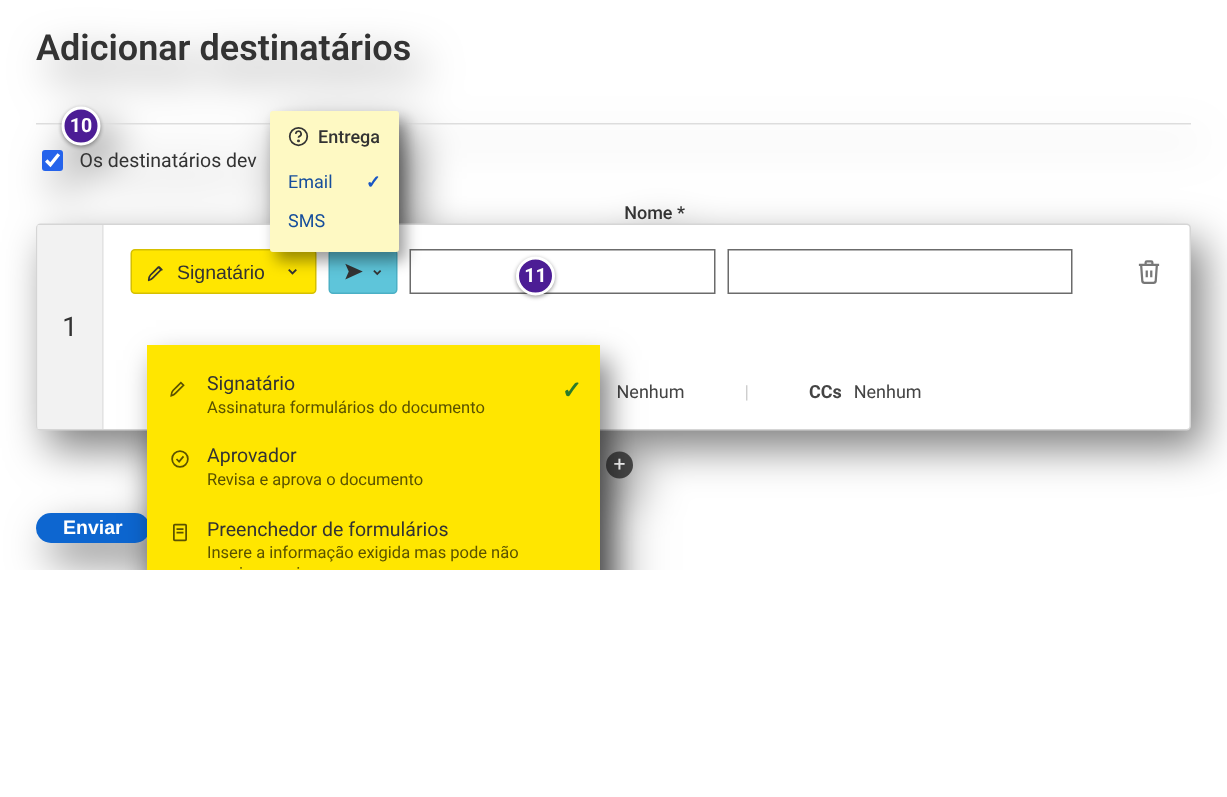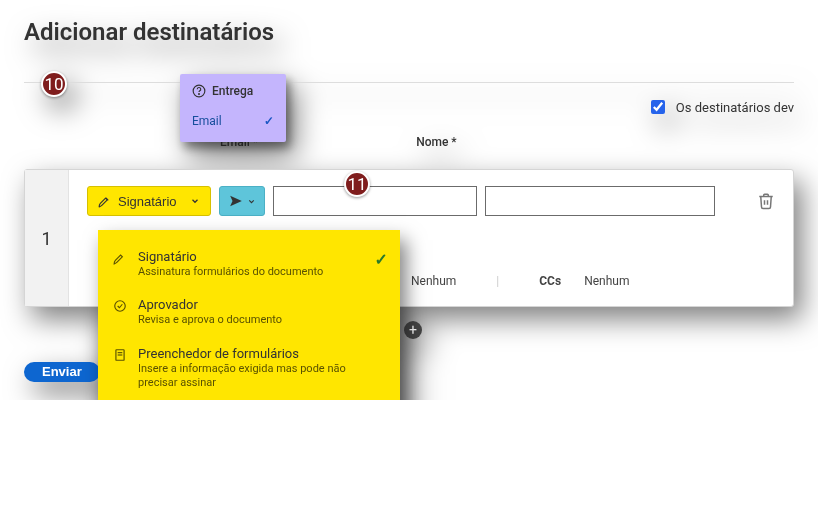--- a/index.html
+++ b/index.html
@@ -19,21 +19,20 @@
     margin: 0 0 6px 0;
   }
   .hr { border-top: 1px solid #ddd; margin: 36px 0 14px 0; }
   .checkbox-row {
     display: flex;
     align-items: center;
     gap: 8px;
     font-size: 13px;
     margin-bottom: 18px;
     color: #333;
-    justify-content: flex-end;
   }
   .checkbox {
     width: 14px; height: 14px;
     accent-color: #2563eb;
   }
   .recipient-box {
     display: flex;
     border: 1px solid #d5d5d5;
     border-radius: 3px;
     background: #fff;
@@ -48,21 +47,21 @@
     color: #333;
     border-right: 1px solid #e3e3e3;
   }
   .recipient-body {
     flex: 1;
     padding: 16px 18px 18px 18px;
   }
   .field-labels {
     display: flex;
     gap: 20px;
-    margin-bottom: 20px;
+    margin-bottom: 0;
     text-align: center;
   }
   .label-email { margin-left: 196px; font-size: 12px; color: #333; font-weight: 500;}
   .label-nome { margin-left: 138px; font-size: 12px; color: #333; font-weight: 500;}
   .req { color: #333; }
   .controls-row {
     display: flex;
     align-items: center;
     gap: 8px;
   }
@@ -110,21 +109,21 @@
     cursor: pointer;
   }
   .meta-row {
     display: flex;
     gap: 40px;
     font-size: 12px;
     color: #444;
     margin-top: 58px;
     margin-left: 324px;
   }
-  .meta-row .bold { font-weight: 700; margin-right: 23px;}
+  .meta-row .bold { font-weight: 700; margin-right: 8px;}
   .divider { color: #ccc; }
   .add-row {
     display:flex; align-items:center;
     margin: 14px 0 22px 0;
   }
   .plus-icon {
     margin-left: 380px;
     width: 18px; height:18px;
     background: #444; border-radius: 50%;
     color: #fff;
@@ -142,38 +141,38 @@
     font-size: 13px;
     font-weight: 600;
     cursor: pointer;
   }
 
   
   .badge {
     position: absolute;
     width: 26px; height: 26px;
     border-radius: 50%;
-    background: #7f1d1d;
+    background: #4c1d95;
     border: 2px solid #fff;
     color: #fff;
-    font-weight: 400;
-    font-size: 17px;
+    font-weight: 700;
+    font-size: 13px;
     display:flex; align-items:center; justify-content:center;
     z-index: 50;
     box-shadow: 0 1px 3px rgba(0,0,0,0.4);
   }
   .badge-10 { top: 53px; left: 17px; }
   .badge-11 { top: 153px; left: 320px; }
 
   
   .delivery-panel {
     position: absolute;
     top: 56px; left: 156px;
-    width: 106px;
-    background: #c4b5fd;
+    width: 86px;
+    background: #fef9c3;
     border-radius: 2px;
     z-index: 30;
     padding: 10px 0 8px 0;
     font-size: 12px;
     box-shadow: 4px 6px 10px rgba(0,0,0,0.4);
   }
   .delivery-panel .hdr {
     display:flex; align-items:center; gap:6px;
     padding: 0 12px 10px 12px;
     color: #333;
@@ -325,20 +324,23 @@
             <circle cx="12" cy="17" r="0.7" fill="#333"></circle>
           </svg>
       </span>
       <span>Entrega</span>
     </div>
     <div id="delivery-opts">
         <div class="opt">
           <span>Email</span>
           <span class="check">✓</span>
         </div>
+        <div class="opt">
+          <span>SMS</span>
+        </div>
       </div>
   </div>
 
   
   <div class="role-panel">
     <div id="role-items">
         <div class="role-item">
           <span class="ricon">
             <svg width="14" height="14" viewBox="0 0 24 24" fill="none" stroke="#5b5200" stroke-width="2">
               <path d="M2 22s3-1 5-3 9-9 9-9l-3-3s-7 7-9 9-2 6-2 6z"></path>

